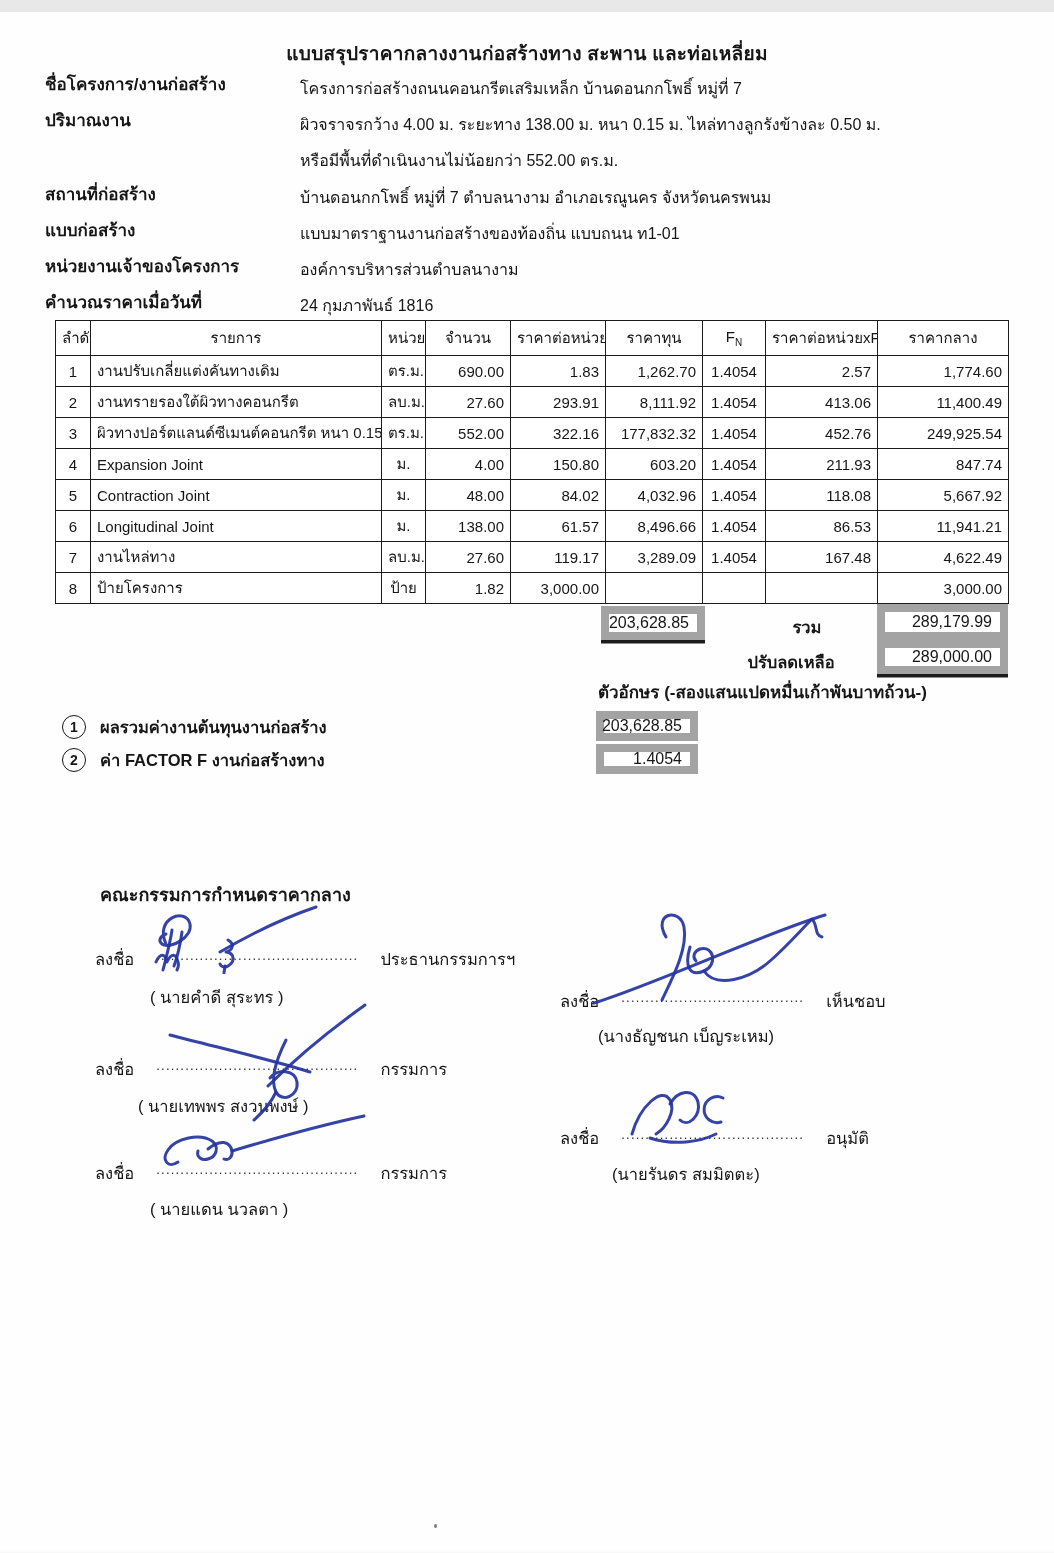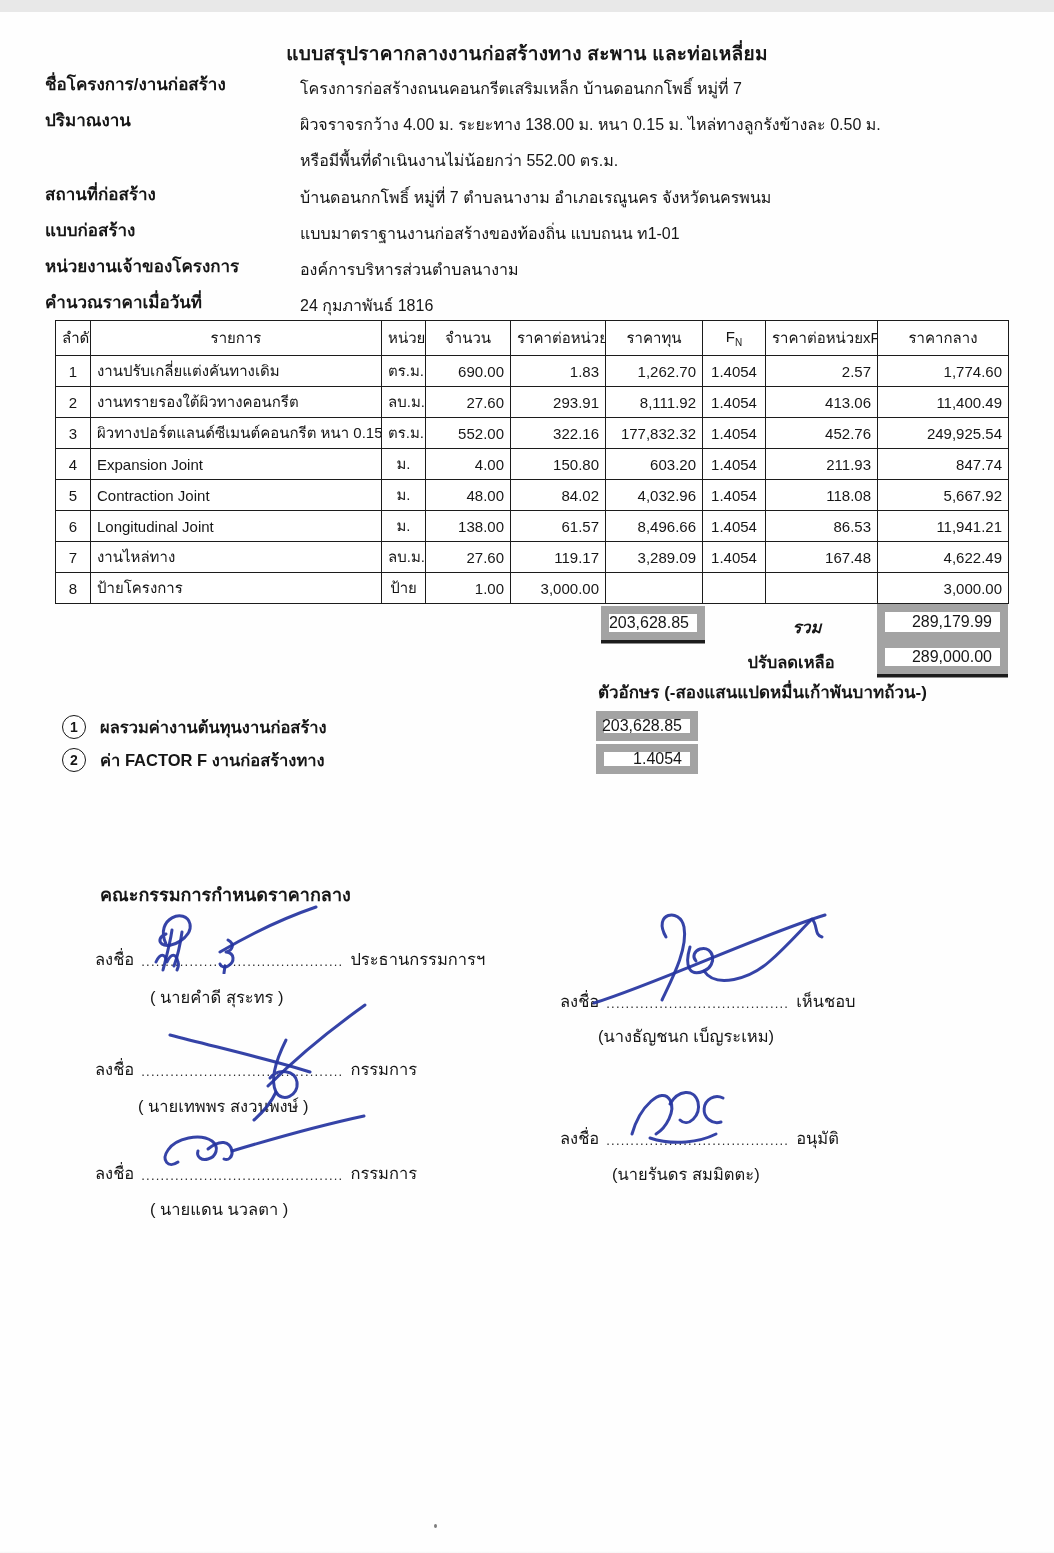--- a/index.html
+++ b/index.html
@@ -34,21 +34,21 @@
   .circnum{
     display:inline-flex;align-items:center;justify-content:center;
     width:22px;height:22px;border:1.8px solid #161616;border-radius:50%;
     font-size:14px;font-weight:bold;margin-right:14px;flex:none;
   }
   .factor-row{display:flex;align-items:center;font-size:16.5px;}
   .factor-label{font-weight:bold;}
   .eq{position:absolute;left:553px;font-size:16px;}
   
   .heading{font-size:18px;font-weight:bold;}
-  .sigline{display:flex;align-items:flex-end;font-size:16.5px;gap:7px;white-space:nowrap;}
+  .sigline{display:flex;font-size:16.5px;gap:22px;white-space:nowrap;}
   .dots{letter-spacing:1.2px;color:#2b2b2b;font-size:13px;line-height:20px;}
   .name{font-size:16.5px;white-space:nowrap;}
   .sig-svg{position:absolute;pointer-events:none;}
   .sig-svg path{fill:none;stroke:#2433a0;stroke-width:3;stroke-linecap:round;stroke-linejoin:round;opacity:.92;}
   .bottom-shade{position:absolute;left:0;bottom:0;width:100%;height:14px;
     background:linear-gradient(to bottom,rgba(0,0,0,0),rgba(0,0,0,.22));}
   .speck{position:absolute;width:3px;height:4px;background:#7d7d7d;border-radius:50%;}
 </style>
 </head>
 <body>
@@ -176,32 +176,32 @@
         <td class="c-right">119.17</td>
         <td class="c-right">3,289.09</td>
         <td class="c-center">1.4054</td>
         <td class="c-right">167.48</td>
         <td class="c-right">4,622.49</td>
       </tr>
       <tr>
         <td class="c-center">8</td>
         <td class="c-left">ป้ายโครงการ</td>
         <td class="c-center">ป้าย</td>
-        <td class="c-right">1.00</td>
+        <td class="c-right">1.82</td>
         <td class="c-right">3,000.00</td>
         <td class="c-right"></td>
         <td class="c-center"></td>
         <td class="c-right"></td>
         <td class="c-right">3,000.00</td>
       </tr>
     </tbody>
   </table>
 
   <div class="abs sumbox dbl" style="top:594px;left:601px;width:104px;height:34px;">203,628.85</div>
-  <div class="abs sumlabel" style="top:602px;left:705px;width:204px;font-style:italic;">รวม</div>
+  <div class="abs sumlabel" style="top:602px;left:705px;width:204px;">รวม</div>
   <div class="abs sumbox" style="top:592px;left:877px;width:131px;height:36px;">289,179.99</div>
 
   <div class="abs sumlabel" style="top:637px;left:705px;width:172px;">ปรับลดเหลือ</div>
   <div class="abs sumbox dbl" style="top:628px;left:877px;width:131px;height:34px;">289,000.00</div>
 
   <div class="abs inwords" style="top:666px;left:598px;">ตัวอักษร (-สองแสนแปดหมื่นเก้าพันบาทถ้วน-)</div>
 
   <div class="abs factor-row" style="top:702px;left:62px;width:700px;">
     <span class="circnum">1</span>
     <span class="factor-label">ผลรวมค่างานต้นทุนงานก่อสร้าง</span>

